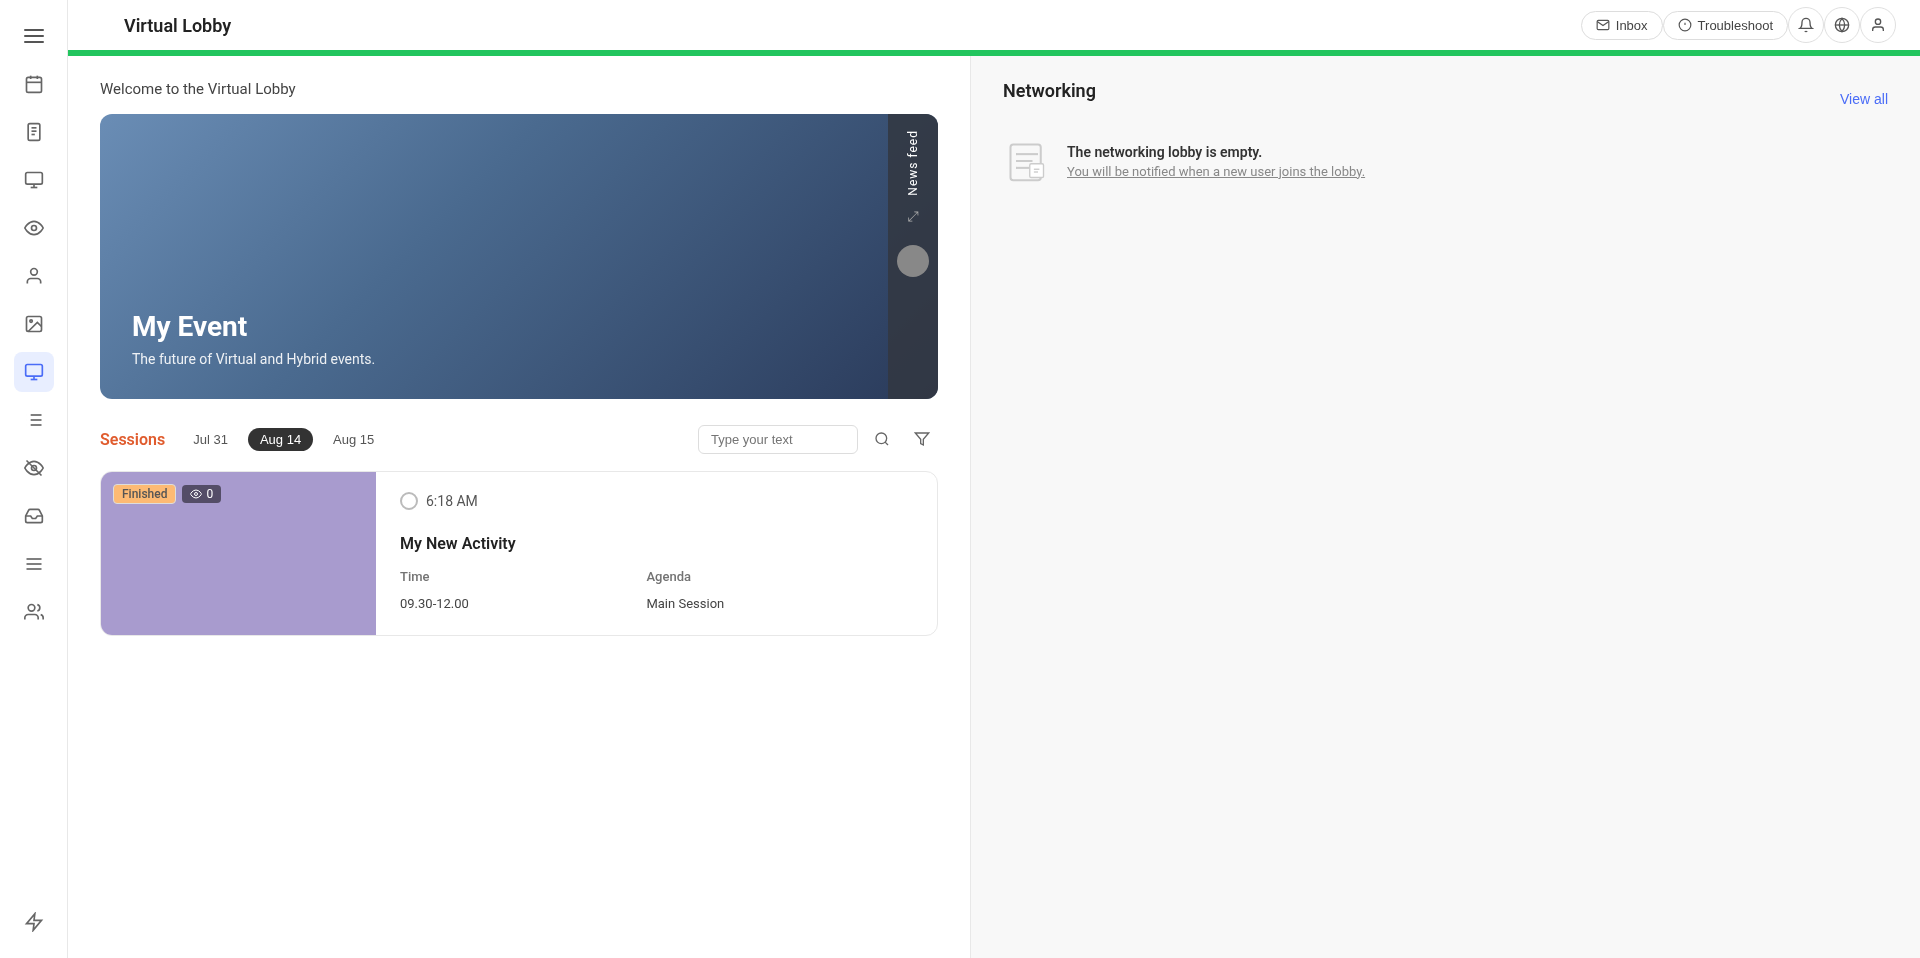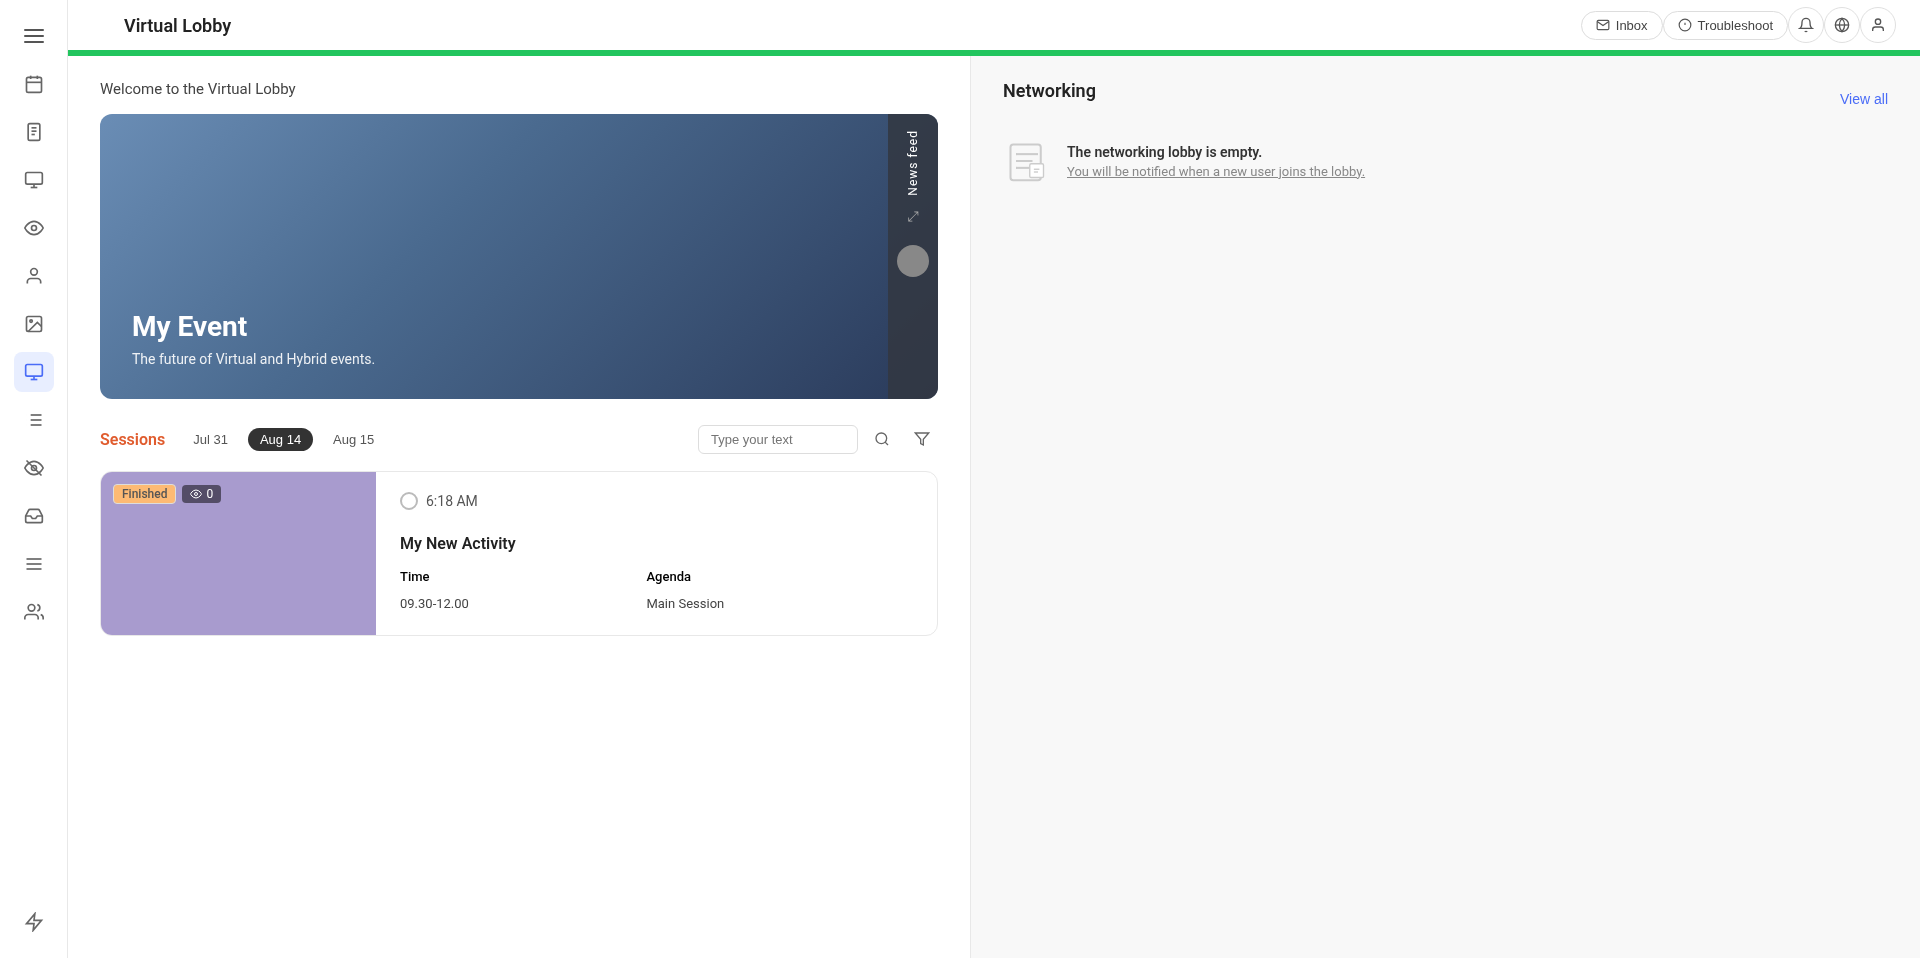--- a/index.html
+++ b/index.html
@@ -231,21 +231,21 @@
       color: #222;
       margin-bottom: 16px;
     }
     .session-agenda {
       width: 100%;
       border-collapse: collapse;
     }
     .session-agenda th {
       text-align: left;
       font-size: 13px;
-      color: #000000;
+      color: #737373;
       font-weight: 500;
       padding-bottom: 8px;
       padding-right: 40px;
     }
     .session-agenda td {
       font-size: 13px;
       color: #444;
       padding: 4px 0;
       padding-right: 40px;
     }

